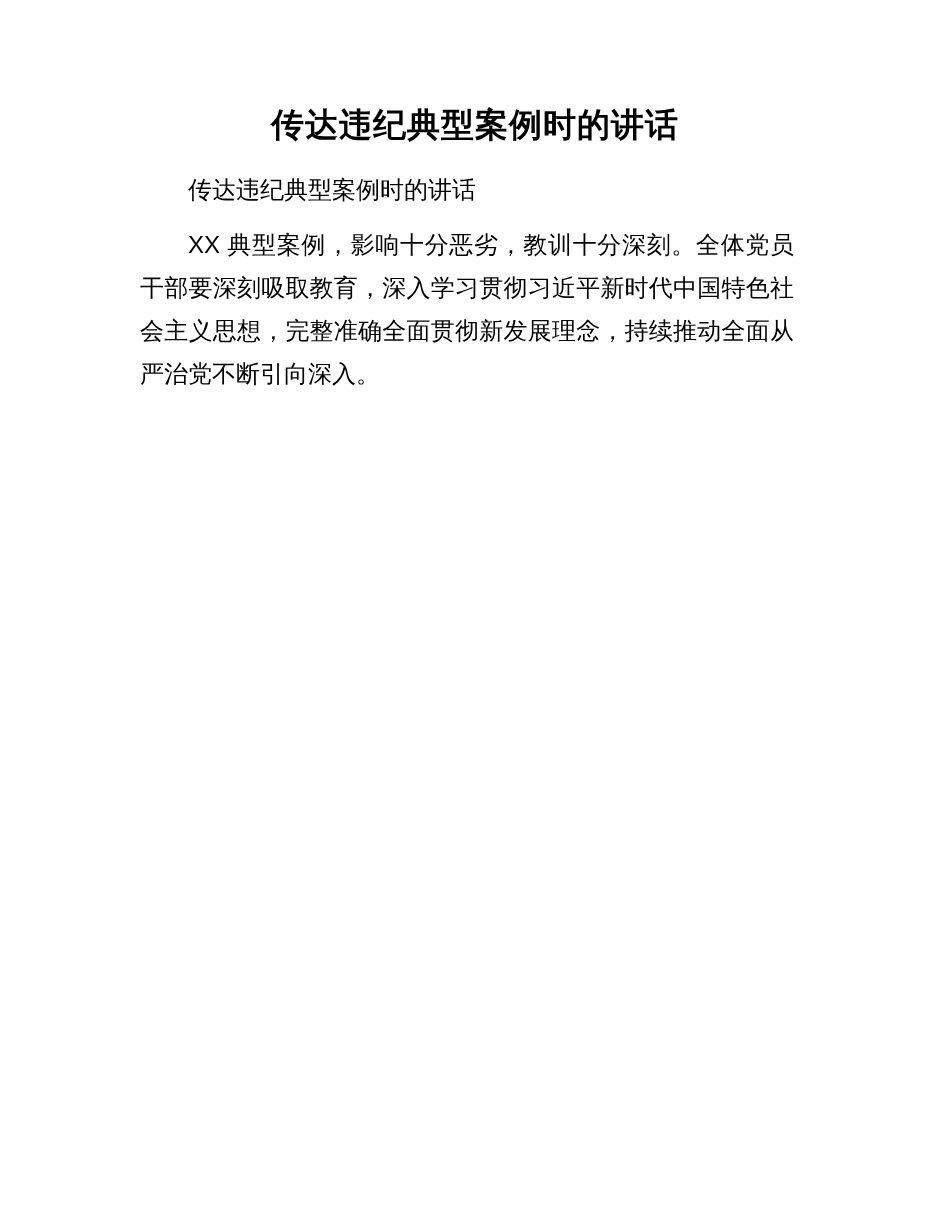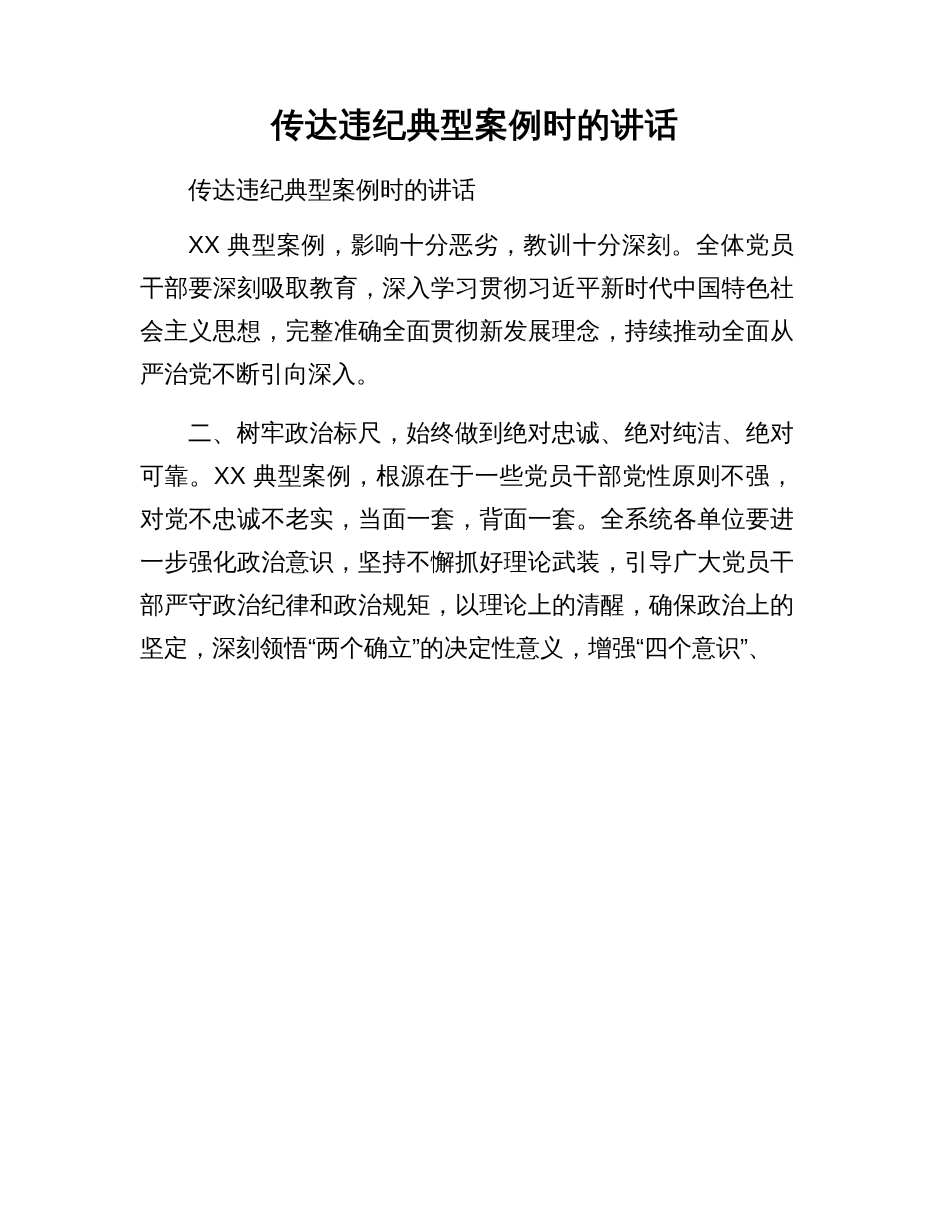--- a/index.html
+++ b/index.html
@@ -45,14 +45,13 @@
 <body>
 
 <div class="page">
   <h1 class="doc-title">传达违纪典型案例时的讲话</h1>
 
   <p class="doc-subtitle">传达违纪典型案例时的讲话</p>
 
   <p class="doc-paragraph">XX 典型案例，影响十分恶劣，教训十分深刻。全体党员干部要深刻吸取教育，深入学习贯彻习近平新时代中国特色社会主义思想，完整准确全面贯彻新发展理念，持续推动全面从严治党不断引向深入。</p>
 
 
-  <p class="doc-paragraph">二、树牢政治标尺，始终做到绝对忠诚、绝对纯洁、绝对可靠。XX 典型案例，根源在于一些党员干部党性原则不强，对党不忠诚不老实，当面一套，背面一套。全系统各单位要进一步强化政治意识，坚持不懈抓好理论武装，引导广大党员干部严守政治纪律和政治规矩，以理论上的清醒，确保政治上的坚定，深刻领悟“两个确立”的决定性意义，增强“四个意识”、</p>
 </div>
 
 </body></html>

